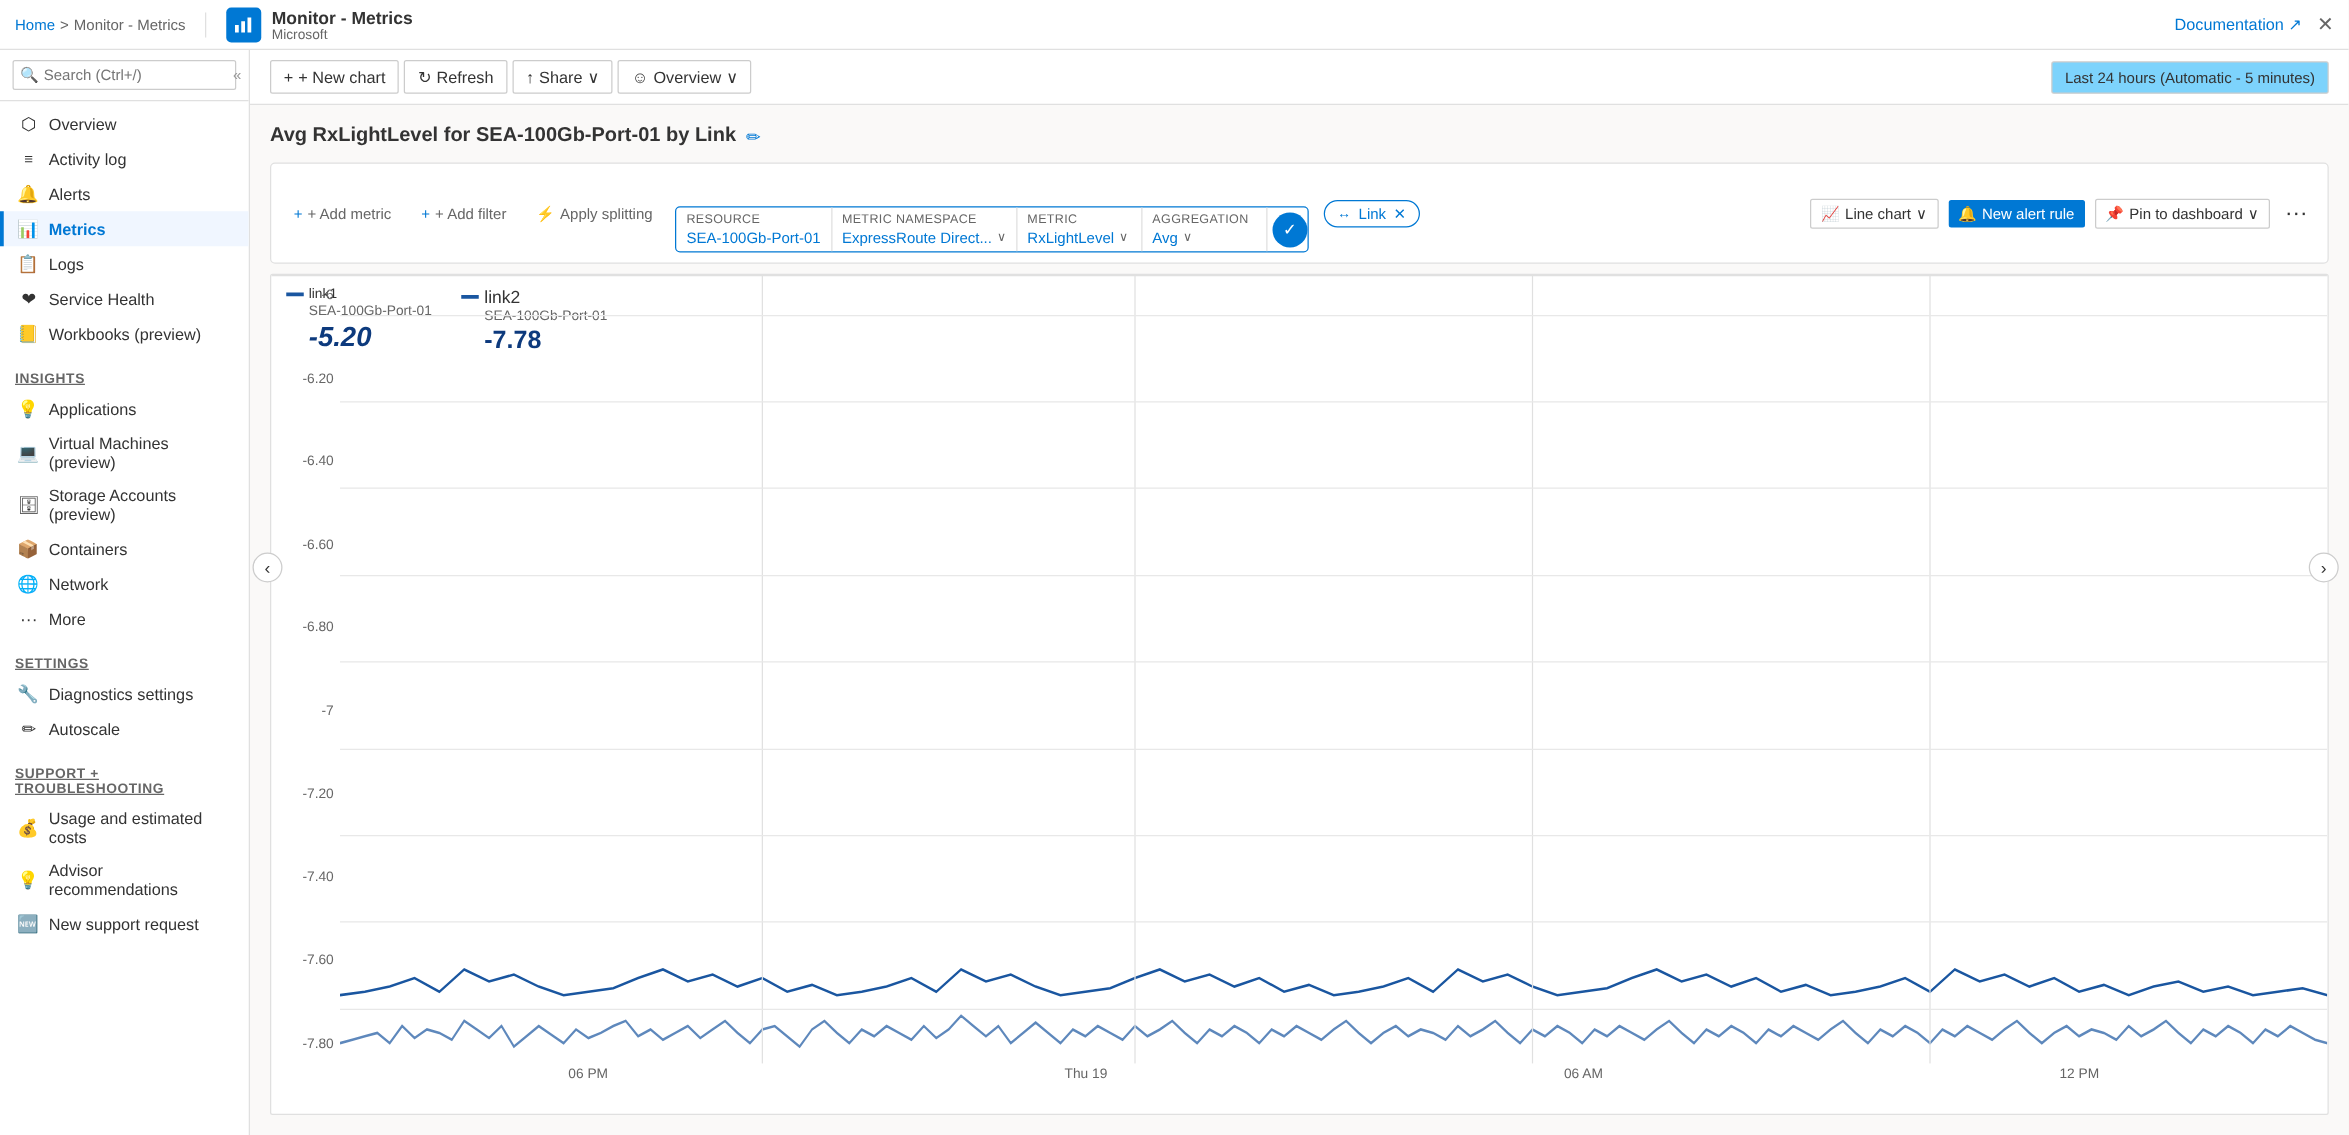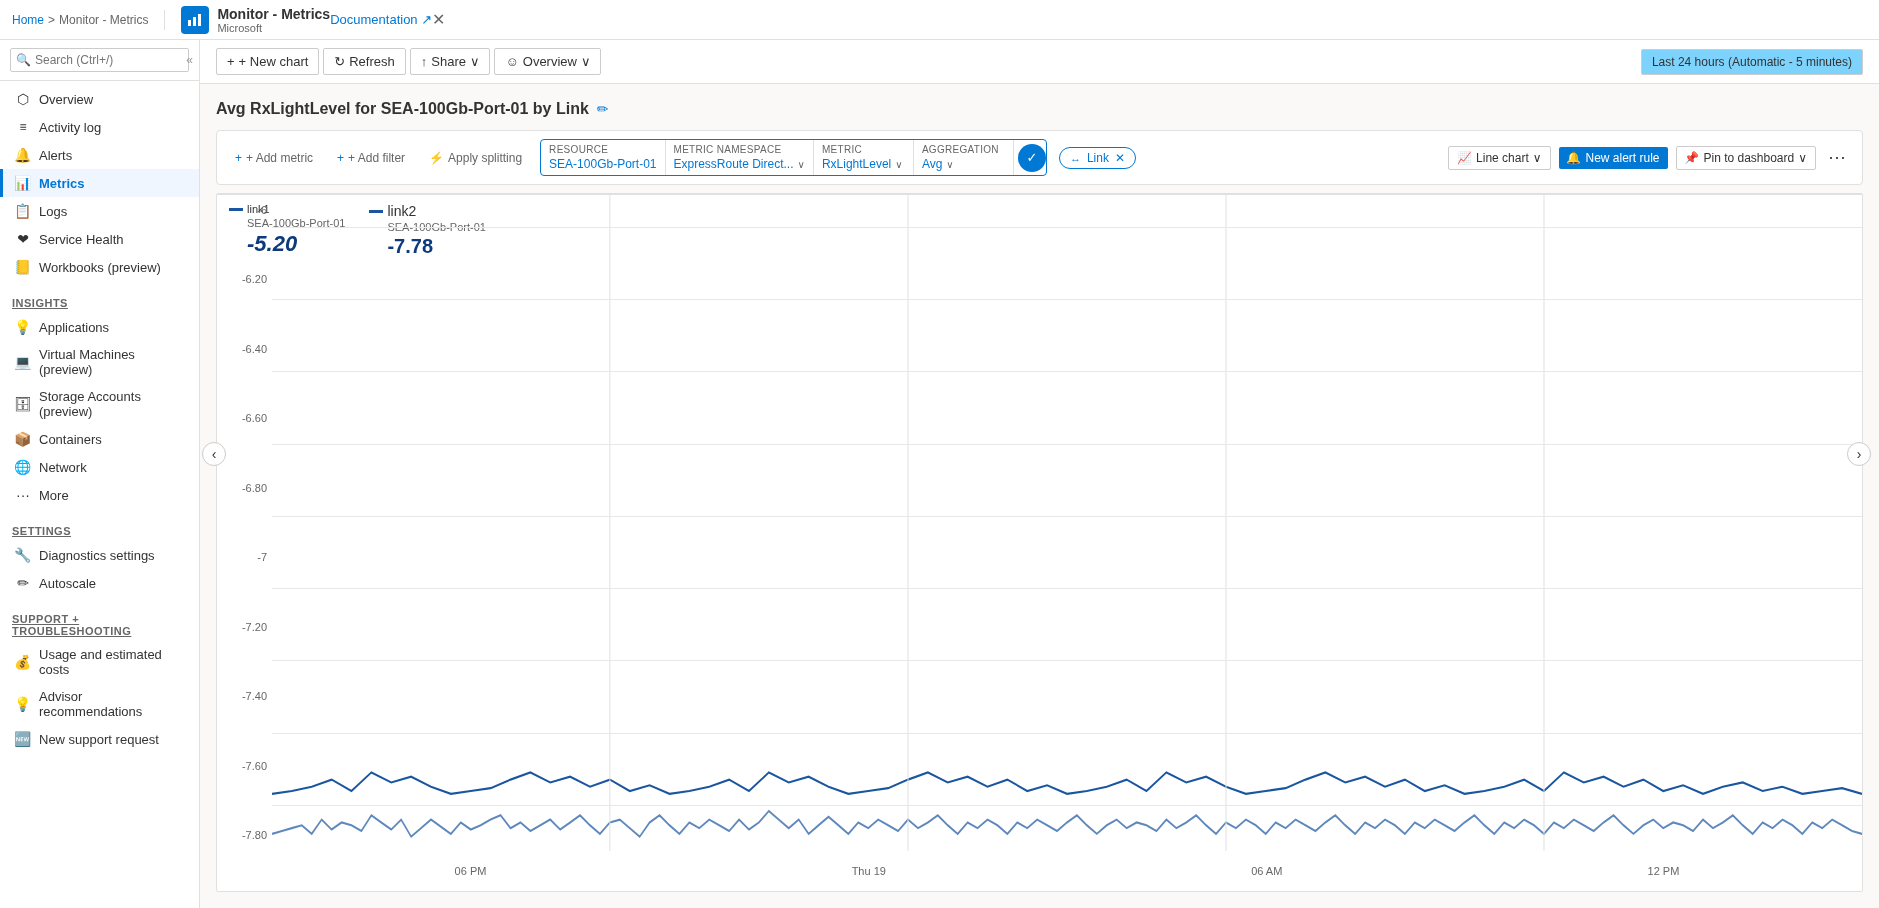--- a/index.html
+++ b/index.html
@@ -6,26 +6,27 @@
     body { font-family: 'Segoe UI', Arial, sans-serif; font-size: 13px; color: #333; background: #f3f2f1; overflow: hidden; }
 
     
     .top-bar {
       height: 40px;
       background: #fff;
       border-bottom: 1px solid #e0e0e0;
       display: flex;
       align-items: center;
       padding: 0 12px;
+      justify-content: space-between;
     }
     .top-bar-left { display: flex; align-items: center; gap: 8px; }
     .app-icon { width: 28px; height: 28px; background: #0078d4; border-radius: 4px; display: flex; align-items: center; justify-content: center; color: white; font-size: 16px; font-weight: bold; }
     .breadcrumb { font-size: 12px; color: #666; display: flex; align-items: center; gap: 4px; }
     .breadcrumb a { color: #0078d4; text-decoration: none; }
-    .top-bar-right { display: flex; align-items: center; }
+    .top-bar-right { display: flex; align-items: center; gap: 12px; }
     .doc-link { color: #0078d4; font-size: 13px; text-decoration: none; cursor: pointer; }
     .close-btn { color: #666; cursor: pointer; font-size: 16px; }
 
     
     .layout { display: flex; height: calc(100vh - 40px); }
 
     
     .sidebar {
       width: 200px;
       background: #fff;
@@ -125,20 +126,21 @@
 
     
     .selector-group {
       display: flex;
       align-items: stretch;
       border: 1.5px solid #0078d4;
       border-radius: 4px;
       overflow: visible;
       position: relative;
       background: #fff;
+      margin-top: 26px;
     }
     .selector-item {
       display: flex;
       flex-direction: column;
       padding: 4px 8px;
       border-right: 1px solid #e0e0e0;
       min-width: 100px;
     }
     .selector-item:last-child { border-right: none; }
     .selector-label { font-size: 10px; color: #666; text-transform: uppercase; letter-spacing: 0.3px; margin-bottom: 2px; }
@@ -252,21 +254,21 @@
     }
     .grid-line {
       position: absolute;
       left: 0;
       right: 0;
       height: 1px;
       background: #e8e8e8;
     }
     .chart-x-axis {
       position: absolute;
-      bottom: 0;
+      bottom: 12px;
       left: 55px;
       right: 0;
       height: 40px;
       display: flex;
       align-items: center;
       justify-content: space-around;
     }
     .x-label { font-size: 11px; color: #666; }
 
     

